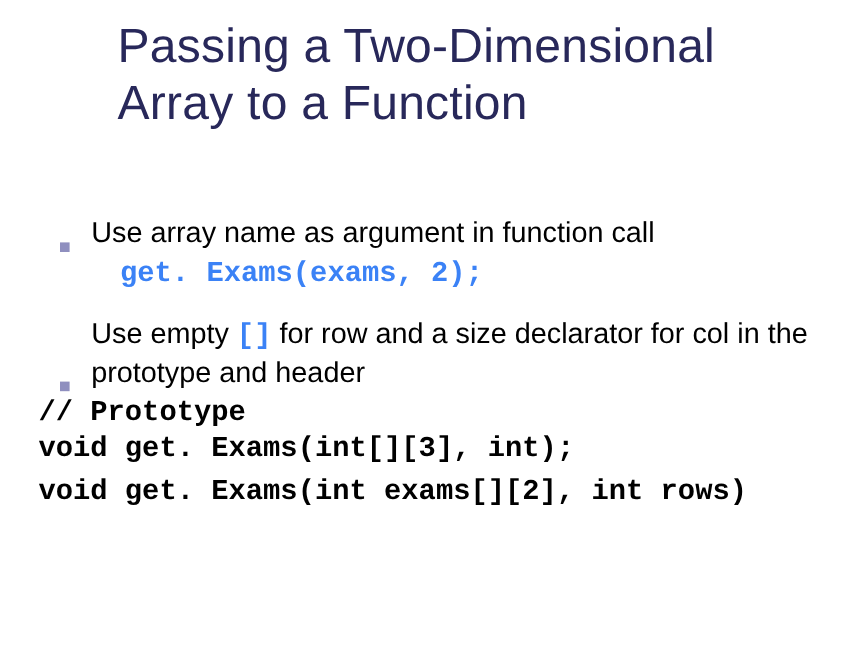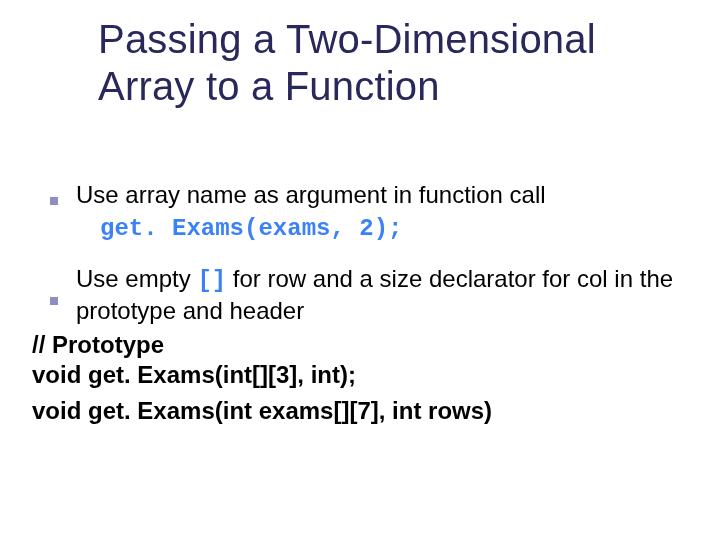--- a/index.html
+++ b/index.html
@@ -33,21 +33,21 @@
     position: absolute;
     top: 180px;
     left: 32px;
     right: 20px;
     font-size: 24px;
     color: #000;
     line-height: 1.25;
   }
   .bullet-row {
     display: flex;
-    align-items: center;
+    align-items: flex-end;
     margin-bottom: 4px;
   }
   .bullet-box {
     flex: 0 0 44px;
     display: flex;
     justify-content: center;
     padding-top: 11px;
   }
   .sq {
     width: 8px;
@@ -66,21 +66,21 @@
     font-family: "Courier New", Courier, monospace;
     font-weight: bold;
     color: #3b82f6;
     letter-spacing: 0;
   }
   .code-block {
     margin-left: 0;
     margin-top: 4px;
   }
   .code-line {
-    font-family: Liberation Sans, sans-serif;
+    font-family: Liberation Mono, monospace;
     font-weight: bold;
     font-size: 24px;
     line-height: 1.25;
     white-space: pre;
   }
   .spacer-sm { height: 6px; }
 </style>
 </head>
 <body>
 
@@ -102,17 +102,17 @@
       <div class="bullet-box">
           <div class="sq"></div>
         </div>
       <div class="bullet-text"><span>Use empty </span><span class="mono">[]</span><span> for row and a size declarator for col in the prototype and header</span></div>
     </div>
 
     <div class="code-block">
       <div class="code-line">// Prototype</div>
       <div class="code-line">void get. Exams(int[][3], int);</div>
       <div class="spacer-sm"></div>
-      <div class="code-line">void get. Exams(int exams[][7], int rows)</div>
+      <div class="code-line">void get. Exams(int exams[][2], int rows)</div>
     </div>
 
   </div>
 </div>
 
 </body></html>

